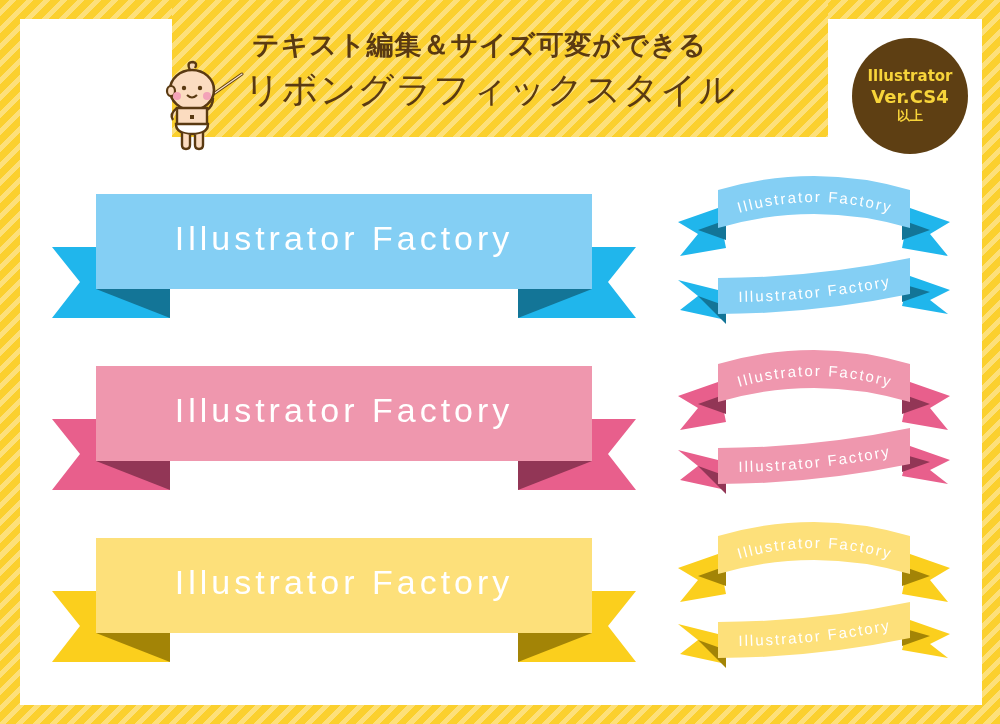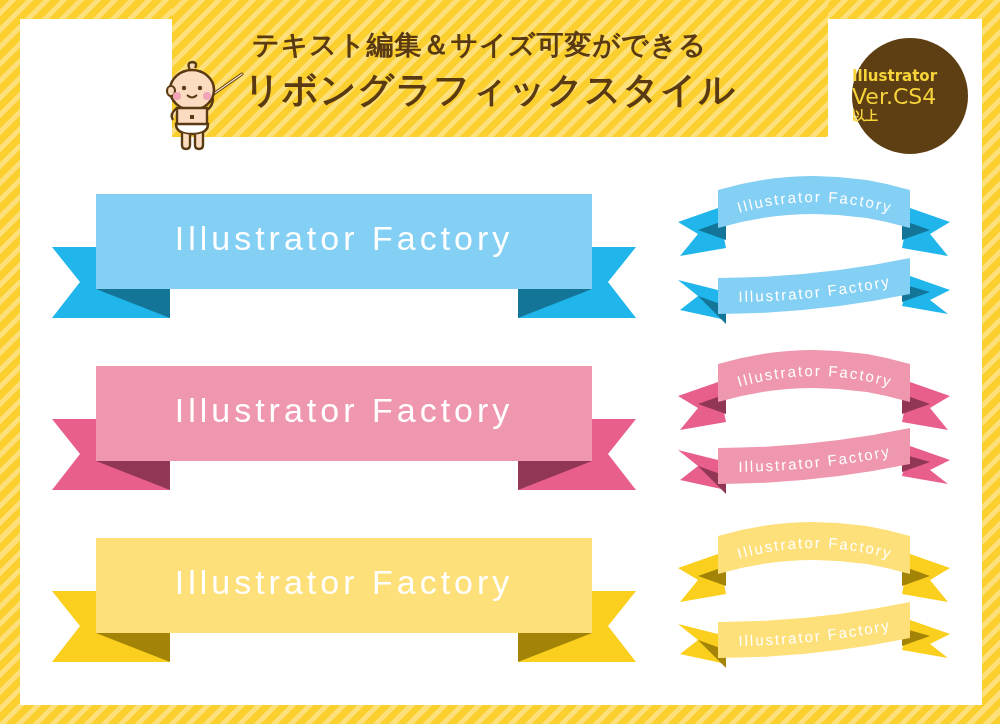--- a/index.html
+++ b/index.html
@@ -5,26 +5,26 @@
   html,body{margin:0;padding:0;}
   body{width:1000px;height:724px;overflow:hidden;position:relative;
     background:#fcd33a;
     background-image:repeating-linear-gradient(135deg,#fbd02e 0px,#fbd02e 7px,#fde07a 7px,#fde07a 12px);
     font-family:"DejaVu Sans",sans-serif;}
   .panel{position:absolute;left:20px;top:19px;width:962px;height:686px;background:#ffffff;}
   .header-band{position:absolute;left:172px;top:0px;width:656px;height:137px;
     background:#fcd33a;
     background-image:repeating-linear-gradient(135deg,#fbd02e 0px,#fbd02e 7px,#fde07a 7px,#fde07a 12px);}
   .title-line1{position:absolute;left:252px;top:27px;font-size:27px;color:#5a3a12;letter-spacing:1px;white-space:nowrap;font-weight:bold;}
-  .title-line2{position:absolute;left:244px;top:66px;font-size:36px;color:#5a3a12;font-weight:bold;letter-spacing:1px;white-space:nowrap;}
+  .title-line2{position:absolute;left:244px;top:66px;font-size:36px;color:#5a3a12;font-weight:normal;letter-spacing:1px;white-space:nowrap;}
   .mascot{position:absolute;left:160px;top:60px;width:90px;height:95px;}
   .badge{position:absolute;left:852px;top:38px;width:116px;height:116px;border-radius:50%;background:#5e3f13;
-    display:flex;flex-direction:column;justify-content:center;color:#f7d43a;}
+    display:flex;flex-direction:column;align-items:center;justify-content:center;color:#f7d43a;}
   .badge .b1{font-size:15px;font-weight:bold;line-height:17px;}
-  .badge .b2{font-size:22px;font-weight:normal;line-height:23px;}
+  .badge .b2{font-size:18px;font-weight:bold;line-height:23px;}
   .badge .b3{font-size:13px;font-weight:bold;line-height:16px;}
   .ribbon{position:absolute;}
   .ribbon-text{font-family:"Liberation Sans",sans-serif;fill:#ffffff;}
 </style>
 </head>
 <body>
 
 <div class="panel"></div>
 <div class="header-band"></div>
 

